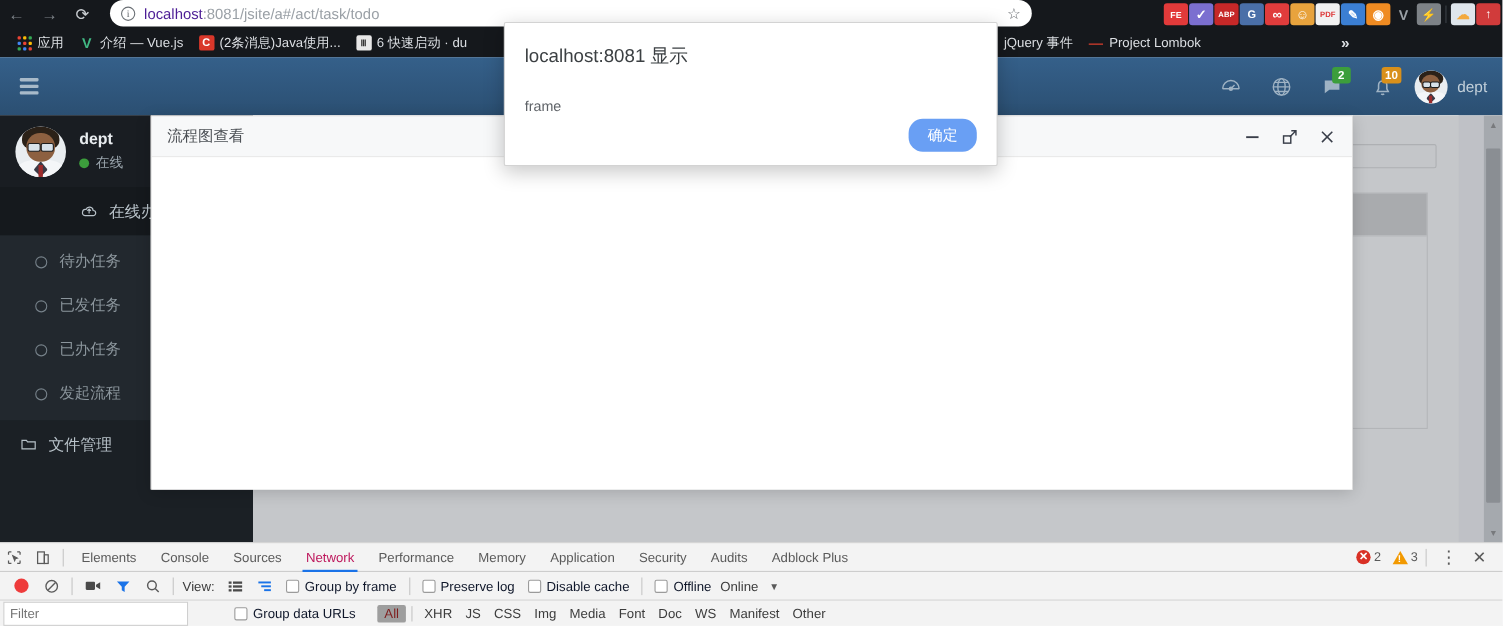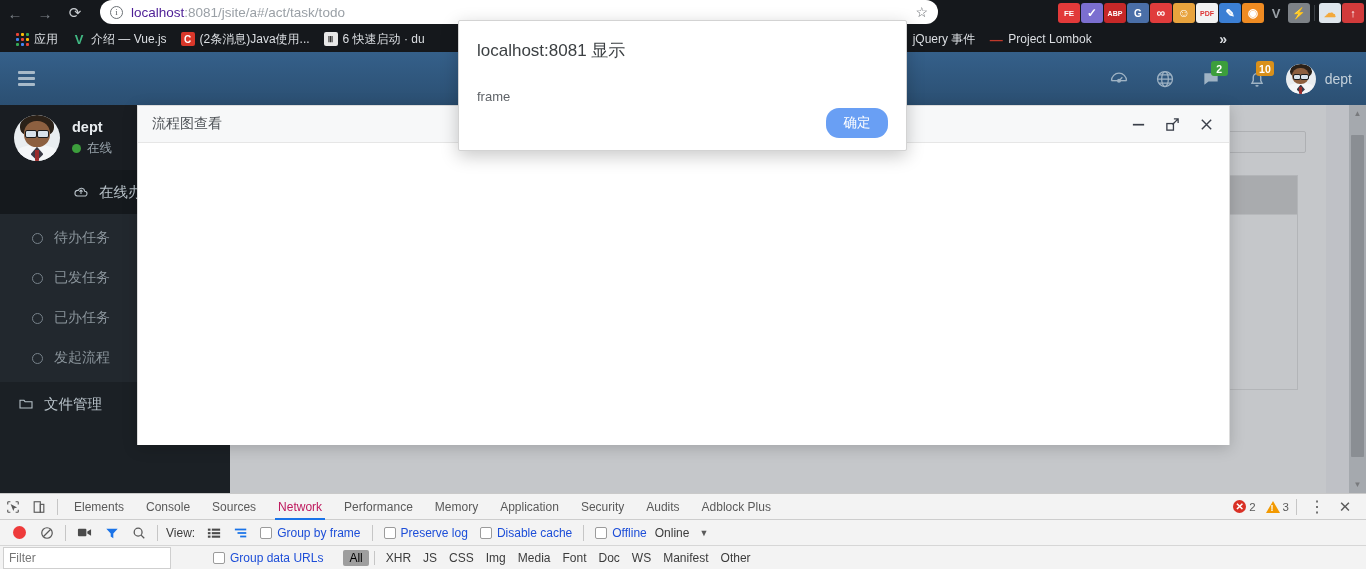--- a/index.html
+++ b/index.html
@@ -323,36 +323,36 @@
     width: 27px; height: 26px; display: flex; align-items: center;
     justify-content: center; color: #5a5a5a; font-size: 13px;
   }
   .tb-btn.act { color: #1a73e8; }
   .tb-label { font-size: 12px; color: #3c3c3c; margin: 0 5px 0 3px; }
   .cbx {
     width: 12px; height: 12px; border: 1px solid #9b9b9b; background: #fff;
     border-radius: 2px; display: inline-block; flex: 0 0 auto;
   }
   .cbx-wrap { display: flex; align-items: center; gap: 5px; margin: 0 6px;
-    font-size: 12px; color: #1d4ed8; white-space: nowrap; }
+    font-size: 12px; color: #0f172a; white-space: nowrap; }
   .online-txt { font-size: 12px; color: #3c3c3c; margin-left: 2px; }
   .caret { color: #5a5a5a; font-size: 9px; margin-left: 10px; }
 
   .dt-filterbar { height: 24px; display: flex; align-items: center; }
   .filter-input {
     width: 168px; height: 22px; margin-left: 3px; border: 1px solid #cfcfcf;
     background: #fff; font-size: 12px; color: #be185d; padding: 0 5px;
     font-family: "Liberation Sans", sans-serif; outline: none;
   }
   .ftypes { display: flex; align-items: center; gap: 0px; margin-left: 14px; }
   .ftype {
     padding: 1px 6px; font-size: 12px; color: #3c3c3c; border-radius: 2px;
     white-space: nowrap;
   }
-  .ftype.sel { background: #9e9e9e; color: #000000; }
+  .ftype.sel { background: #9e9e9e; color: #7f1d1d; }
   .fsep { width: 1px; height: 14px; background: #c6c6c6; margin: 0 5px; }
 </style>
 </head>
 <body>
 
 <div id="root">
 
   <div class="browser-chrome">
 
     <div class="nav-row">

